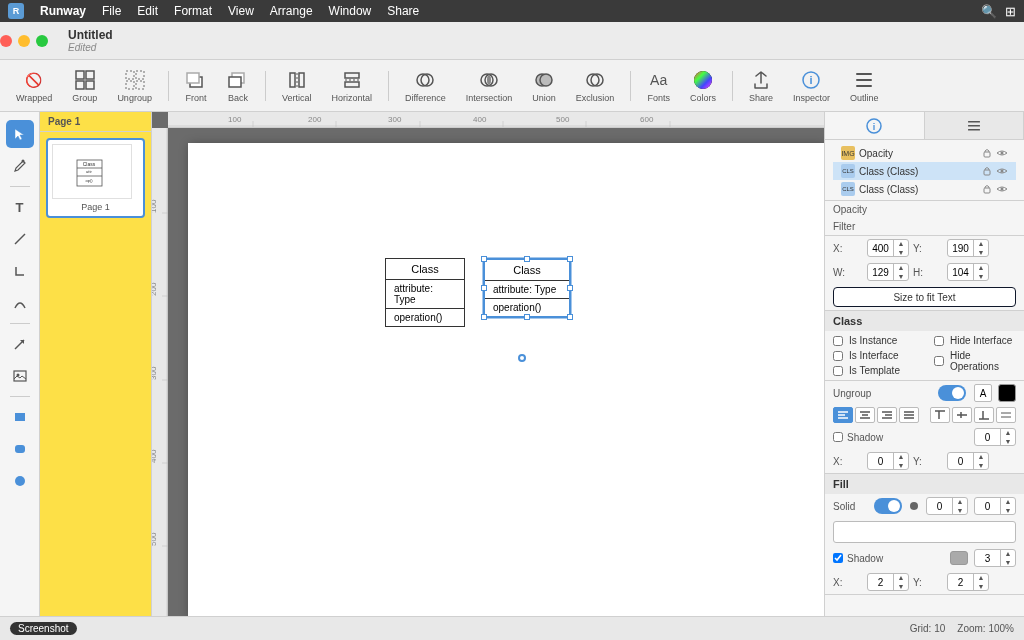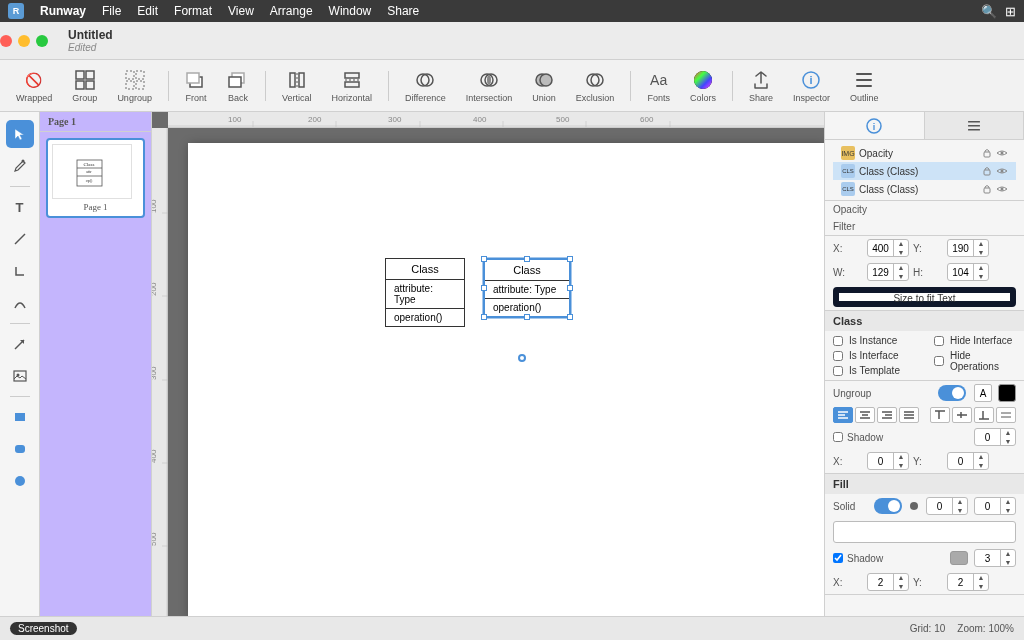--- a/index.html
+++ b/index.html
@@ -33,21 +33,21 @@
     
     .main-layout { display: flex; height: calc(640px - 22px - 38px - 52px - 24px); }
 
     
     .tools-sidebar { width: 40px; background: #f5f5f5; border-right: 1px solid #d0d0d0; display: flex; flex-direction: column; align-items: center; padding: 8px 0; gap: 4px; }
     .tool-btn { width: 28px; height: 28px; display: flex; align-items: center; justify-content: center; border-radius: 5px; cursor: pointer; font-size: 14px; color: #444; }
     .tool-btn.active { background: #4a90d9; color: white; }
     .tool-separator { width: 20px; height: 1px; background: #ccc; margin: 2px 0; }
 
     
-    .pages-panel { width: 112px; background: #c4b5fd; border-right: 1px solid #d0d0d0; display: flex; flex-direction: column; font-family: Liberation Serif, serif; }
+    .pages-panel { width: 112px; background: #fde047; border-right: 1px solid #d0d0d0; display: flex; flex-direction: column; }
     .pages-header { padding: 4px 8px; font-size: 10px; font-weight: 600; color: #555; border-bottom: 1px solid #d0d0d0; }
     .page-item { margin: 6px; background: white; border: 2px solid #4a90d9; border-radius: 4px; padding: 4px; cursor: pointer; }
     .page-thumb { width: 80px; height: 55px; background: #fff; border: 1px solid #e0e0e0; display: flex; align-items: center; justify-content: center; }
     .page-label { font-size: 9px; color: #555; text-align: center; margin-top: 3px; }
 
     
     .canvas-area { flex: 1; background: #6b6b6b; position: relative; overflow: hidden; }
     .uml-class { position: absolute; background: white; border: 1px solid #333; cursor: move; }
     .uml-class-header { padding: 4px 8px; text-align: center; font-size: 11px; border-bottom: 1px solid #333; background: white; }
     .uml-class-attrs { padding: 3px 8px; font-size: 10px; border-bottom: 1px solid #333; }
@@ -534,21 +534,21 @@
         <span class="inspector-label">H:</span>
         <div class="stepper">
           <span class="stepper-val">104</span>
           <div class="stepper-btns">
             <div class="stepper-btn">▲</div>
             <div class="stepper-btn">▼</div>
           </div>
         </div>
       </div>
       <div class="inspector-row">
-        <button style="flex:1;height:20px;border:6px solid #0f172a;background:white;border-radius:4px;font-size:10px;cursor:pointer;color:#333">Size to fit Text</button>
+        <button style="flex:1;height:20px;border:1px solid #0f172a;background:white;border-radius:4px;font-size:10px;cursor:pointer;color:#333">Size to fit Text</button>
       </div>
     </div>
 
     <div class="inspector-section">
       <div class="inspector-section-title">Class</div>
       <div style="display:flex;gap:3px;padding:2px 0;">
         <div style="flex:1;">
           <div class="inspector-checkbox-row">
             <input type="checkbox" style="width: 10px; height: 10px;">
             <span class="inspector-checkbox-label">Is Instance</span>

